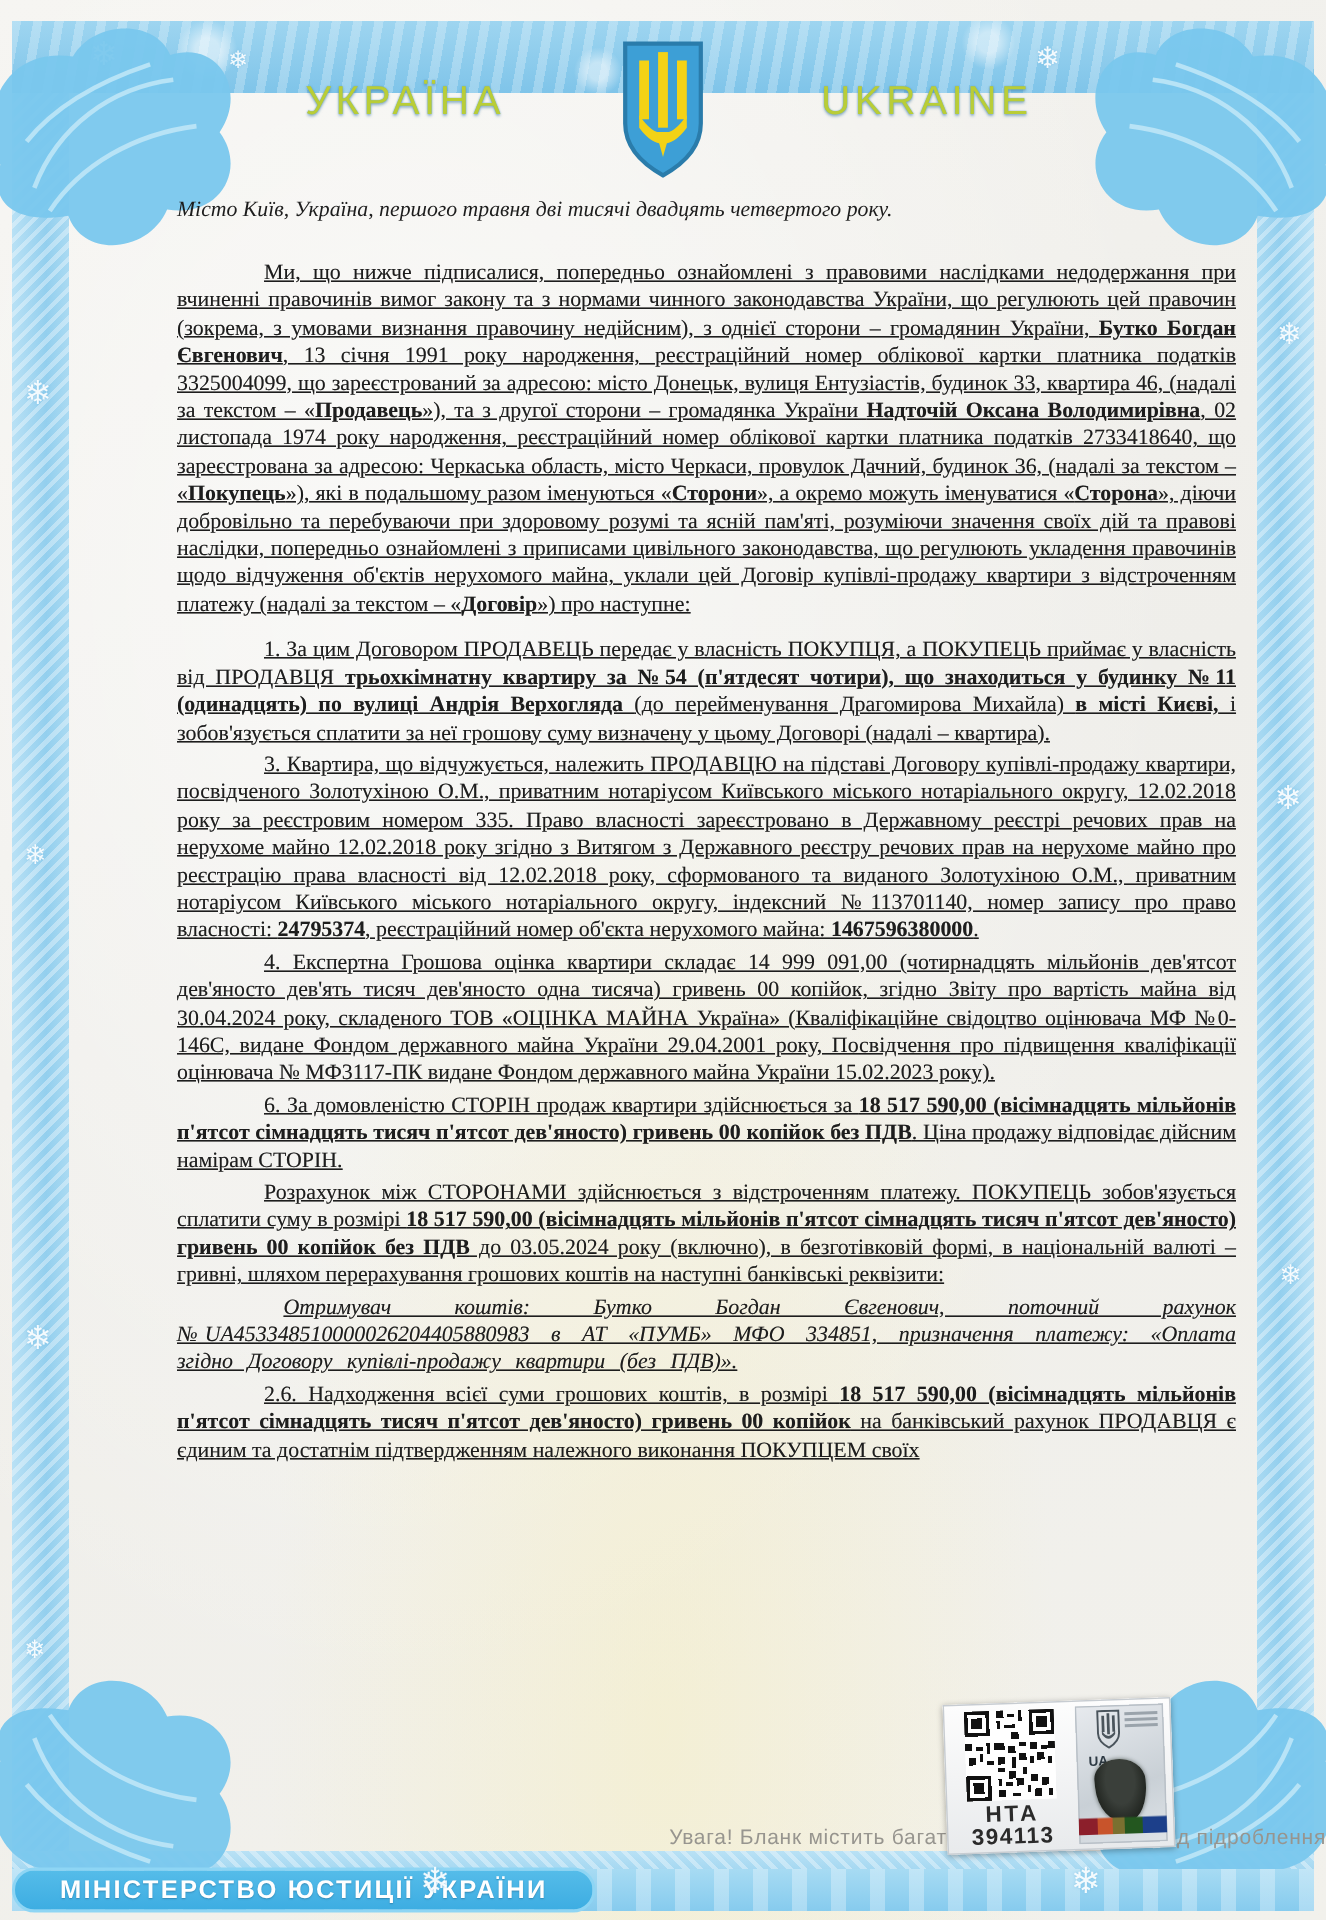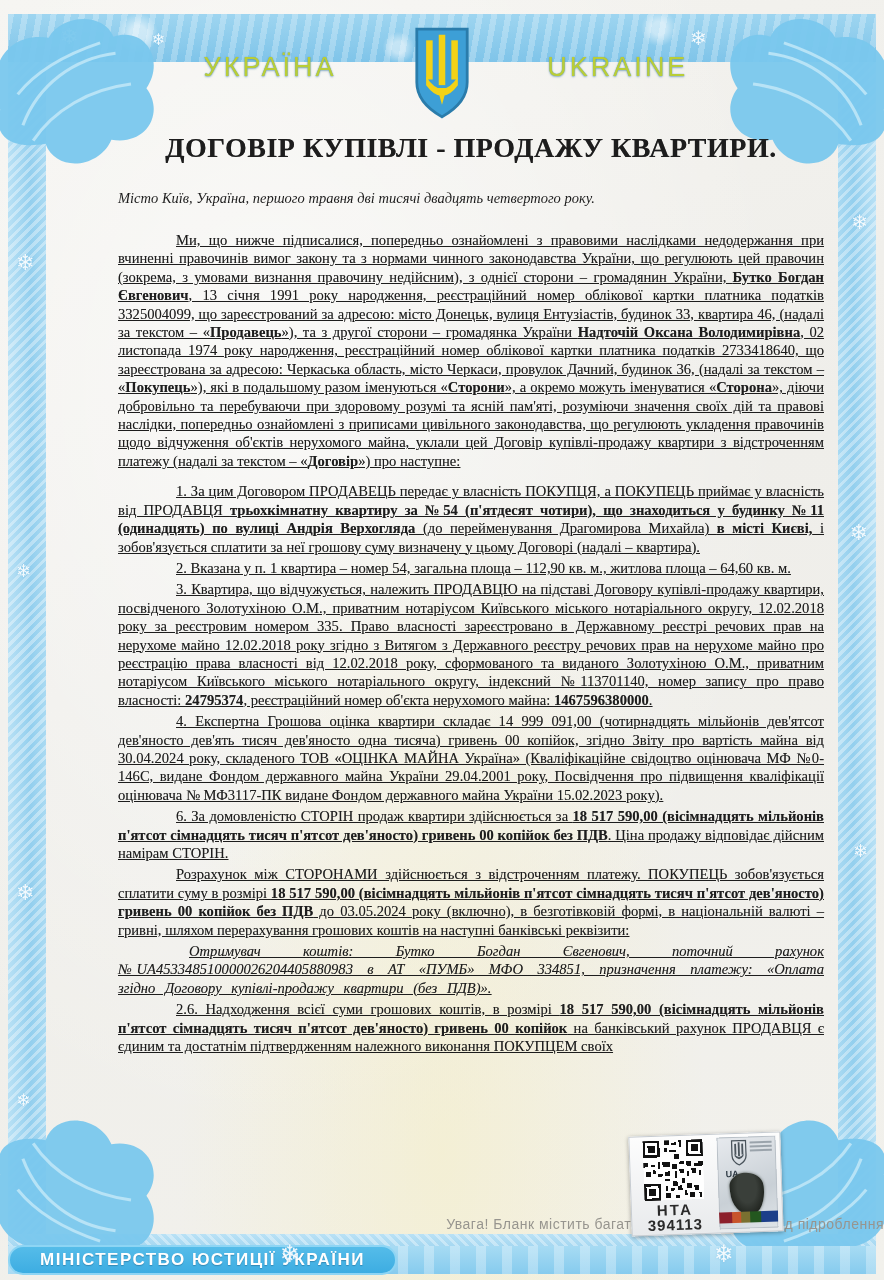--- a/index.html
+++ b/index.html
@@ -164,26 +164,24 @@
   <span class="flake" style="left:16px;top:560px;font-size:18px;">❄</span>
   <span class="flake" style="left:16px;top:880px;font-size:22px;">❄</span>
   <span class="flake" style="left:16px;top:1090px;font-size:17px;">❄</span>
   <span class="flake" style="right:16px;top:210px;font-size:20px;">❄</span>
   <span class="flake" style="right:16px;top:520px;font-size:22px;">❄</span>
   <span class="flake" style="right:16px;top:840px;font-size:18px;">❄</span>
   <span class="flake" style="left:280px;bottom:12px;font-size:24px;z-index:4;">❄</span>
   <span class="flake" style="right:150px;bottom:12px;font-size:24px;z-index:4;">❄</span>
 
   <div id="doc">
-    <h1 id="doc-title">ДОГОВІР КУПІВЛІ - ПРОДАЖУ КВАРТИРИ.</h1>
     <div id="doc-dateline">Місто Київ, Україна, першого травня дві тисячі двадцять четвертого року.</div>
     <div id="doc-body">
         <p class="para"><span>Ми, що нижче підписалися, попередньо ознайомлені з правовими наслідками недодержання при вчиненні правочинів вимог закону та з нормами чинного законодавства України, що регулюють цей правочин (зокрема, з умовами визнання правочину недійсним), з однієї сторони – громадянин України, </span><span class="b">Бутко Богдан Євгенович</span><span>, 13 січня 1991 року народження, реєстраційний номер облікової картки платника податків 3325004099, що зареєстрований за адресою: місто Донецьк, вулиця Ентузіастів, будинок 33, квартира 46, (надалі за текстом – «</span><span class="b">Продавець</span><span>»), та з другої сторони – громадянка України </span><span class="b">Надточій Оксана Володимирівна</span><span>, 02 листопада 1974 року народження, реєстраційний номер облікової картки платника податків 2733418640, що зареєстрована за адресою: Черкаська область, місто Черкаси, провулок Дачний, будинок 36, (надалі за текстом – «</span><span class="b">Покупець</span><span>»), які в подальшому разом іменуються «</span><span class="b">Сторони</span><span>», а окремо можуть іменуватися «</span><span class="b">Сторона</span><span>», діючи добровільно та перебуваючи при здоровому розумі та ясній пам'яті, розуміючи значення своїх дій та правові наслідки, попередньо ознайомлені з приписами цивільного законодавства, що регулюють укладення правочинів щодо відчуження об'єктів нерухомого майна, уклали цей Договір купівлі-продажу квартири з відстроченням платежу (надалі за текстом – «</span><span class="b">Договір</span><span>») про наступне:</span></p>
         <p class="para gap"><span>1. За цим Договором ПРОДАВЕЦЬ передає у власність ПОКУПЦЯ, а ПОКУПЕЦЬ приймає у власність від ПРОДАВЦЯ </span><span class="b">трьохкімнатну квартиру за №54 (п'ятдесят чотири), що знаходиться у будинку №11 (одинадцять) по вулиці Андрія Верхогляда </span><span>(до перейменування Драгомирова Михайла) </span><span class="b">в місті Києві,</span><span> і зобов'язується сплатити за неї грошову суму визначену у цьому Договорі (надалі – квартира).</span></p>
-        <p class="para"><span>2. Вказана у п. 1 квартира – номер 54, загальна площа – 112,90 кв. м., житлова площа – 64,60 кв. м.</span></p>
         <p class="para"><span>3. Квартира, що відчужується, належить ПРОДАВЦЮ на підставі Договору купівлі-продажу квартири, посвідченого Золотухіною О.М., приватним нотаріусом Київського міського нотаріального округу, 12.02.2018 року за реєстровим номером 335. Право власності зареєстровано в Державному реєстрі речових прав на нерухоме майно 12.02.2018 року згідно з Витягом з Державного реєстру речових прав на нерухоме майно про реєстрацію права власності від 12.02.2018 року, сформованого та виданого Золотухіною О.М., приватним нотаріусом Київського міського нотаріального округу, індексний №113701140, номер запису про право власності: </span><span class="b">24795374</span><span>, реєстраційний номер об'єкта нерухомого майна: </span><span class="b">1467596380000</span><span>.</span></p>
         <p class="para"><span>4. Експертна Грошова оцінка квартири складає 14 999 091,00 (чотирнадцять мільйонів дев'ятсот дев'яносто дев'ять тисяч дев'яносто одна тисяча) гривень 00 копійок, згідно Звіту про вартість майна від 30.04.2024 року, складеного ТОВ «ОЦІНКА МАЙНА Україна» (Кваліфікаційне свідоцтво оцінювача МФ №0-146С, видане Фондом державного майна України 29.04.2001 року, Посвідчення про підвищення кваліфікації оцінювача № МФ3117-ПК видане Фондом державного майна України 15.02.2023 року).</span></p>
         <p class="para"><span>6. За домовленістю СТОРІН продаж квартири здійснюється за </span><span class="b">18 517 590,00 (вісімнадцять мільйонів п'ятсот сімнадцять тисяч п'ятсот дев'яносто) гривень 00 копійок без ПДВ</span><span>. Ціна продажу відповідає дійсним намірам СТОРІН.</span></p>
         <p class="para"><span>Розрахунок між СТОРОНАМИ здійснюється з відстроченням платежу. ПОКУПЕЦЬ зобов'язується сплатити суму в розмірі </span><span class="b">18 517 590,00 (вісімнадцять мільйонів п'ятсот сімнадцять тисяч п'ятсот дев'яносто) гривень 00 копійок без ПДВ</span><span> до 03.05.2024 року (включно), в безготівковій формі, в національній валюті – гривні, шляхом перерахування грошових коштів на наступні банківські реквізити:</span></p>
         <p class="para recipient"><span class="i">Отримувач коштів: Бутко Богдан Євгенович, поточний рахунок №UA453348510000026204405880983 в АТ «ПУМБ» МФО 334851, призначення платежу: «Оплата згідно Договору купівлі-продажу квартири (без ПДВ)».</span></p>
         <p class="para"><span>2.6. Надходження всієї суми грошових коштів, в розмірі </span><span class="b">18 517 590,00 (вісімнадцять мільйонів п'ятсот сімнадцять тисяч п'ятсот дев'яносто) гривень 00 копійок</span><span> на банківський рахунок ПРОДАВЦЯ є єдиним та достатнім підтвердженням належного виконання ПОКУПЦЕМ своїх</span></p>
       </div>
   </div>
 
   <div id="sticker">

